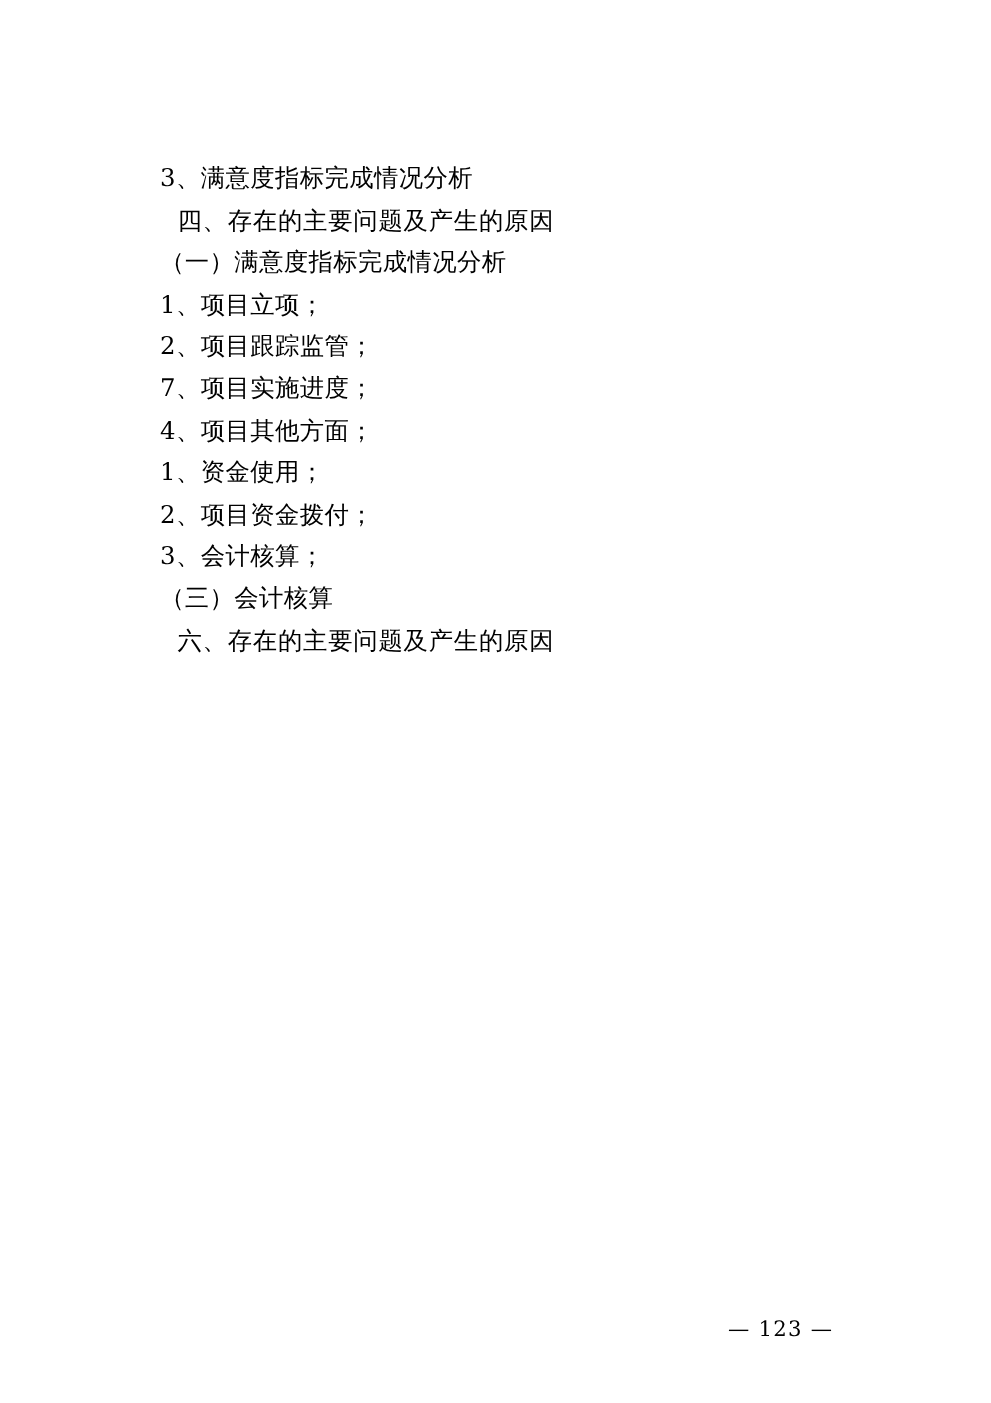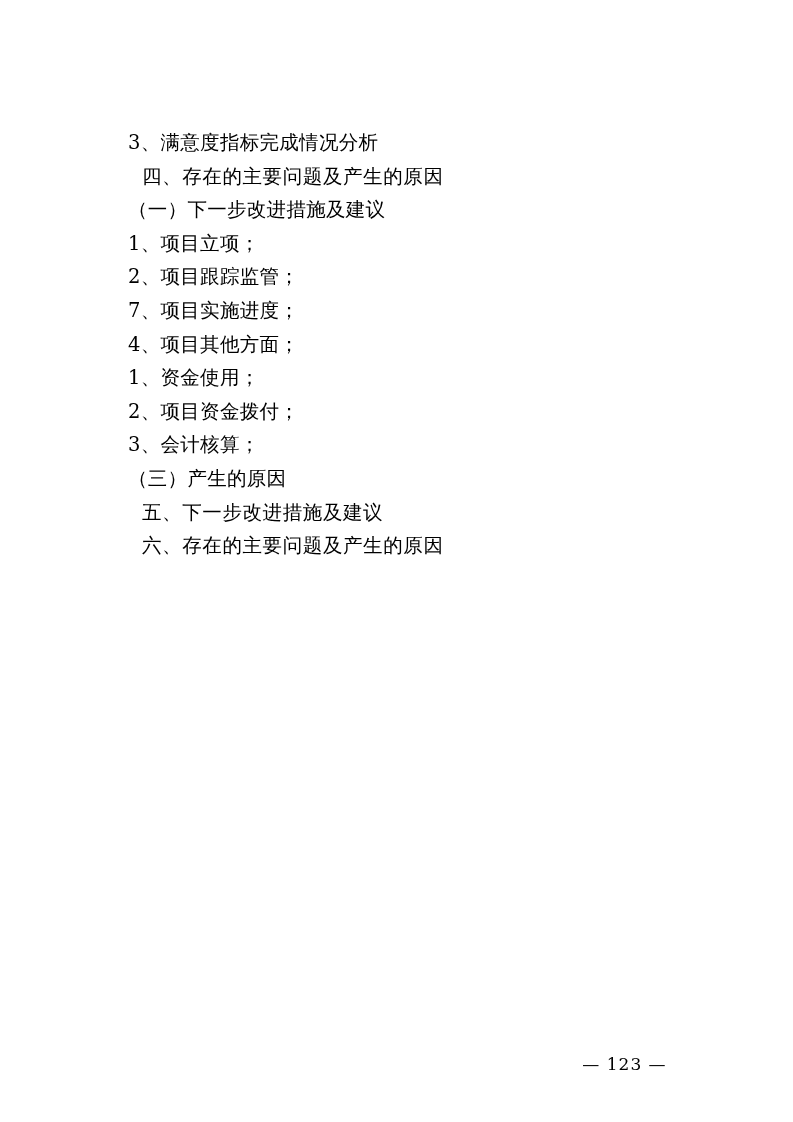--- a/index.html
+++ b/index.html
@@ -57,29 +57,28 @@
     margin-left: 560px;
   }
 </style>
 </head>
 <body>
 
 <div class="page">
   <div class="content">
     <div class="line">3、满意度指标完成情况分析</div>
     <div class="line bold pad">四、存在的主要问题及产生的原因</div>
-    <div class="line">（一）下一步改进措施及建议</div>
+    <div class="line">（一）满意度指标完成情况分析</div>
     <div class="line">1、项目立项；</div>
     <div class="line">2、项目跟踪监管；</div>
     <div class="line">7、项目实施进度；</div>
     <div class="line">4、项目其他方面；</div>
     <div class="line">1、资金使用；</div>
     <div class="line">2、项目资金拨付；</div>
     <div class="line">3、会计核算；</div>
-    <div class="line">（三）产生的原因</div>
-    <div class="line bold pad">五、下一步改进措施及建议</div>
+    <div class="line">（三）会计核算</div>
     <div class="line bold pad">六、存在的主要问题及产生的原因</div>
   </div>
 
   <div class="page-number">
     <span class="inner">— 123 —</span>
   </div>
 </div>
 
 </body></html>

